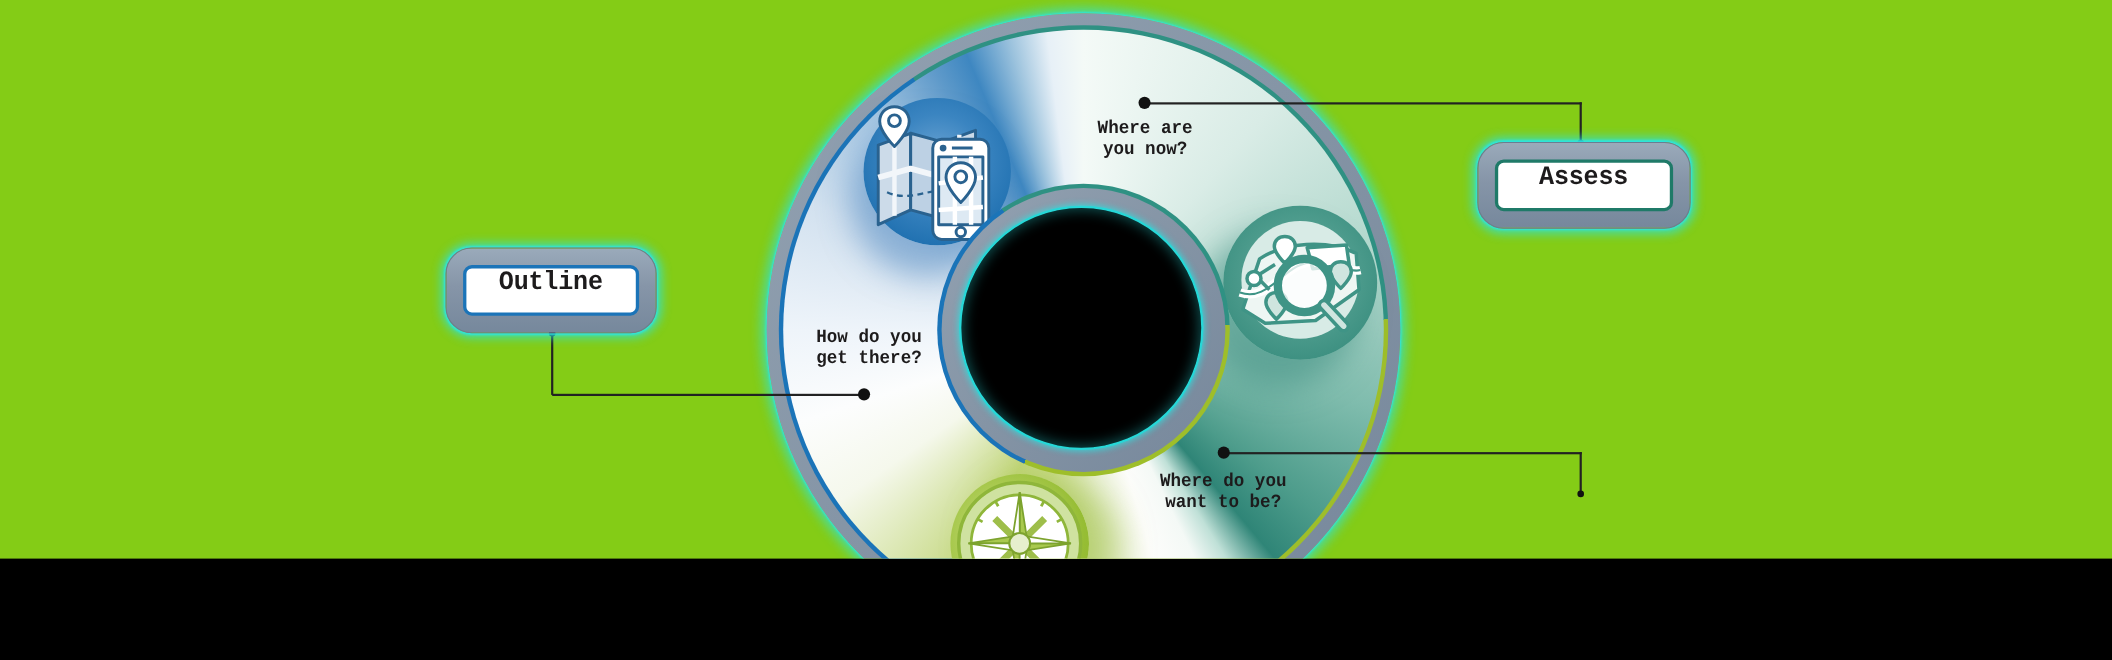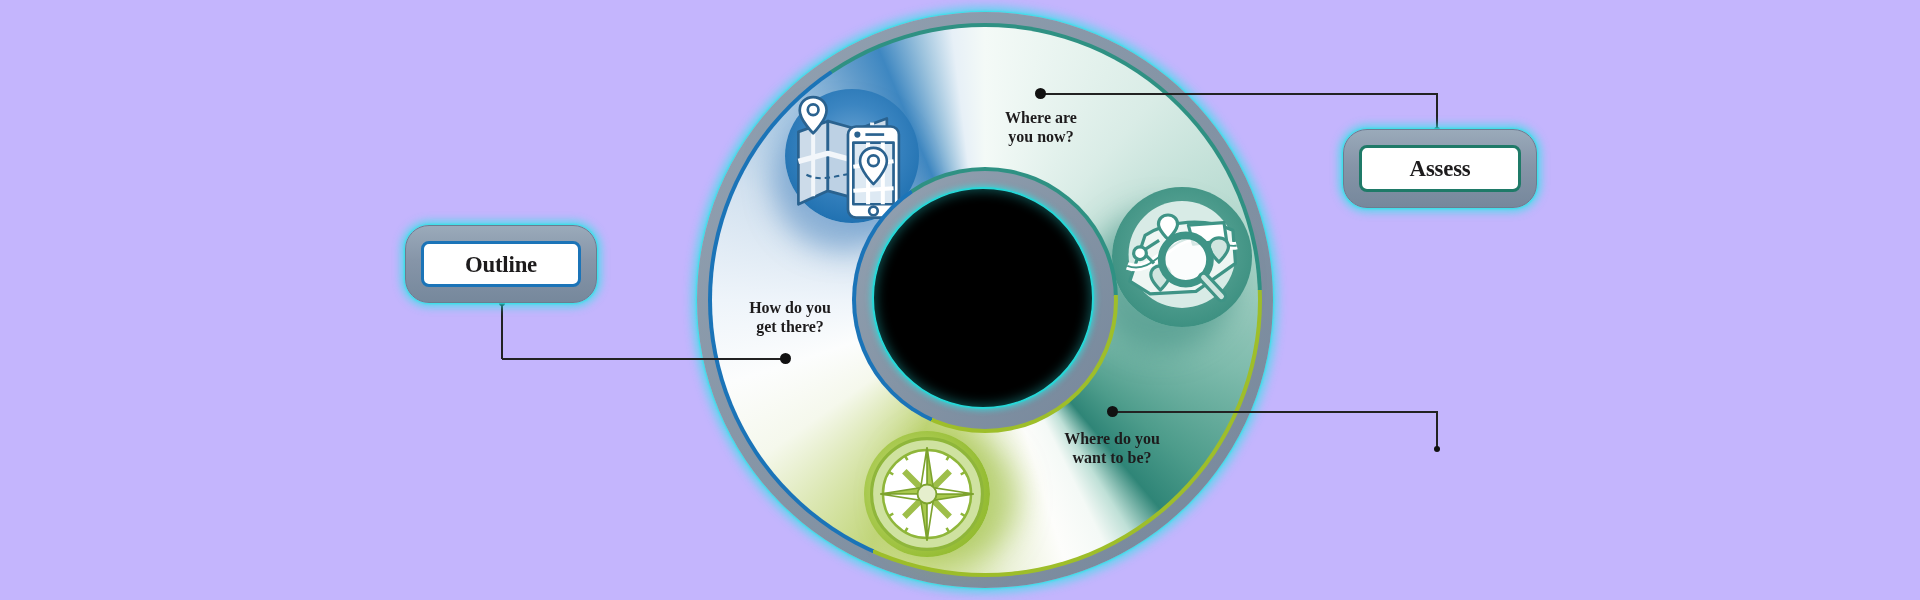--- a/index.html
+++ b/index.html
@@ -1,18 +1,18 @@
 <!DOCTYPE html>
 <html><head>
 <meta charset="utf-8">
 <style>
   html,body{margin:0;padding:0;background:#000;}
   #canvas{
-    position:relative;width:1920px;height:600px;background:#c4b5fd;overflow:hidden;
-    font-family:Liberation Serif, serif;
+    position:relative;width:1920px;height:508px;background:#84cc16;overflow:hidden;
+    font-family:Liberation Mono, monospace;
   }
   
   .donut{position:absolute;left:695px;top:10px;width:580px;height:580px;}
   .donut > div{position:absolute;border-radius:50%;}
   .ring-gray{
     left:2px;top:2px;width:576px;height:576px;
     background:linear-gradient(135deg,#93a2b2 0%,#8494a5 50%,#76879b 100%);
     box-shadow:0 0 2px 1px rgba(42,230,230,.95),0 0 10px 5px rgba(42,230,230,.65);
   }
   .ring-edge{
@@ -83,21 +83,21 @@
   
   .label-box{
     position:absolute;border-radius:24px;border:1px solid #6b7d91;box-sizing:border-box;
     background:linear-gradient(180deg,#9aaaba 0%,#8695a8 45%,#76889c 100%);
     box-shadow:0 0 2px 1px rgba(42,230,230,.9),0 0 9px 4px rgba(42,230,230,.7);
     z-index:6;
   }
   .label-inner{
     position:absolute;left:15px;top:15px;right:15px;bottom:15px;
     background:#fff;border-radius:8px;border:3px solid #000;box-sizing:border-box;
-    display:flex;align-items:center;justify-content:center;
+    display:flex;align-items:flex-start;justify-content:center;
   }
   .label-text{font-size:24px;font-weight:700;color:#1d1b1c;transform:scaleX(.95);letter-spacing:-.2px;}
   .box-assess{left:1343px;top:129px;width:194px;height:79px;}
   .box-assess .label-inner{border-color:#1f7a68;}
   .box-envision{left:1343px;top:437px;width:194px;height:79px;}
   .box-envision .label-inner{border-color:#a2c122;}
   .box-outline{left:405px;top:225px;width:192px;height:78px;}
   .box-outline .label-inner{border-color:#1b74b8;}
 </style>
 </head>

